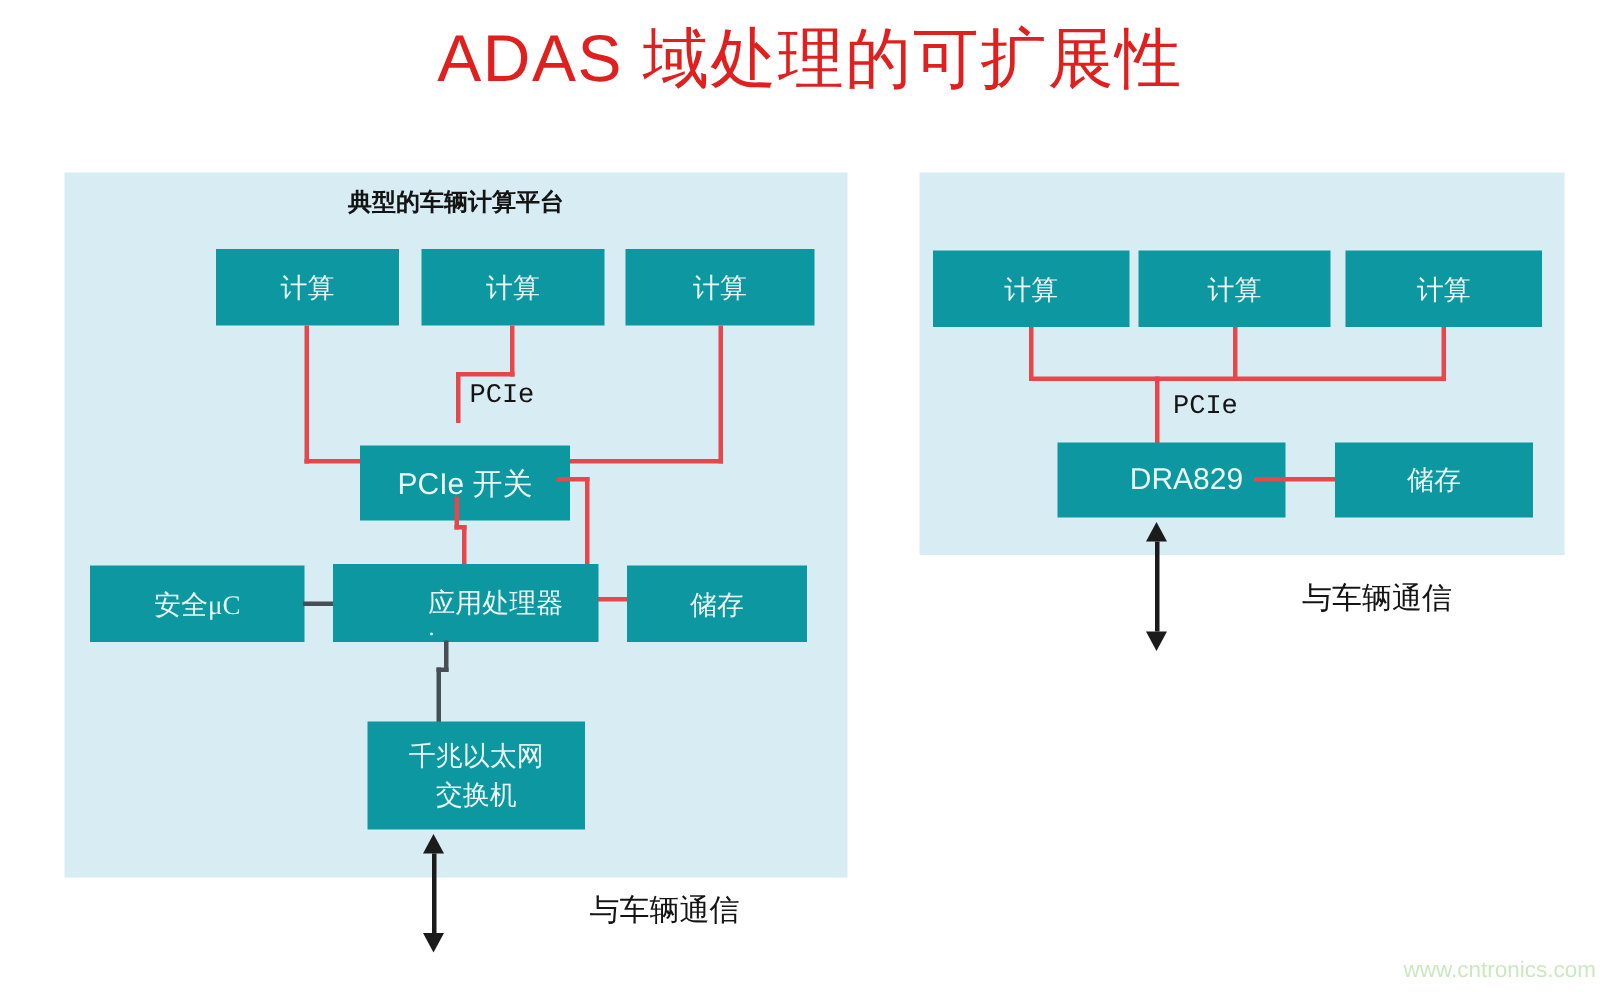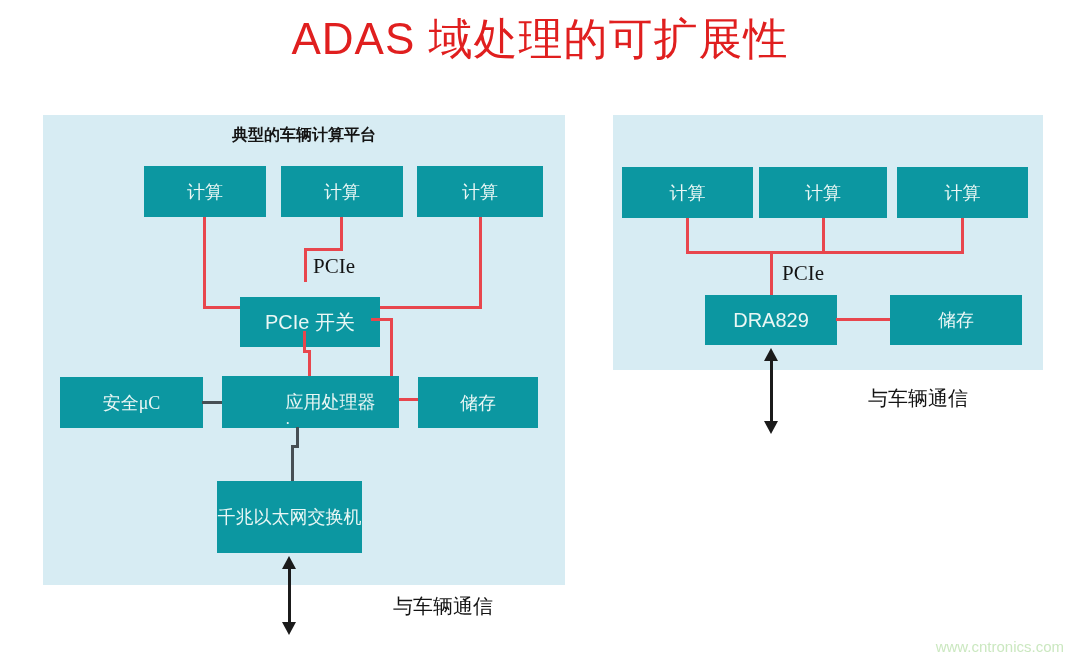--- a/index.html
+++ b/index.html
@@ -25,30 +25,30 @@
   .panel-title{position:absolute;top:10px;left:0;width:100%;text-align:center;
         font-size:16px;font-weight:bold;color:var(--text-black);
         font-family:"Liberation Serif",serif;}
   .node{position:absolute;background:var(--box-teal);color:var(--box-text);
         display:flex;align-items:center;justify-content:center;text-align:center;
         font-size:18px;font-family:"Liberation Serif",serif;}
   .hl{position:absolute;height:3px;}
   .vl{position:absolute;width:3px;}
   .red{background:var(--line-red);}
   .dark{background:var(--line-dark);}
-  .pcie-label{position:absolute;font-size:21px;color:var(--text-black);
-        font-family:Liberation Serif, serif;}
+  .pcie-label{position:absolute;font-size:18px;color:var(--text-black);
+        font-family:Liberation Mono, monospace;}
   .comm-label{position:absolute;font-size:20px;color:var(--text-black);
         font-family:Liberation Sans, sans-serif;white-space:nowrap;}
   .varrow{position:absolute;width:14px;display:flex;flex-direction:column;align-items:center;}
   .varrow .shaft{width:3px;flex:1;background:var(--arrow-black);}
   .ah{width:0;height:0;border-left:7px solid transparent;border-right:7px solid transparent;}
   .ah.up{border-bottom:13px solid var(--arrow-black);}
   .ah.down{border-top:13px solid var(--arrow-black);}
-  .eth-node{flex-direction:row;line-height:1.45;}
+  .eth-node{flex-direction:column;line-height:1.45;margin-left:28px;}
   .app-dot{position:absolute;left:36%;bottom:1px;font-size:16px;line-height:1;}
   .soc-label{font-family:"Liberation Sans",sans-serif;font-size:20px;}
   .switch-label{font-family:"Liberation Sans",sans-serif;font-size:20px;}
   .watermark{position:absolute;right:16px;bottom:6px;font-size:15px;
         color:var(--watermark-green);font-family:"Liberation Sans",sans-serif;}
 </style>
 </head>
 <body>
 
 <div class="page">
@@ -115,21 +115,21 @@
     <div class="node" style="left:284px;top:52px;width:131px;height:51px;">计算</div>
 
     <div class="vl red" style="left:73px;top:103px;height:35px;"></div>
     <div class="vl red" style="left:209px;top:103px;height:35px;"></div>
     <div class="vl red" style="left:348px;top:103px;height:35px;"></div>
     <div class="hl red" style="left:73px;top:136px;width:278px;"></div>
     <div class="vl red" style="left:157px;top:136px;height:45px;"></div>
 
     <div class="pcie-label" style="left:169px;top:146px;">PCIe</div>
 
-    <div class="node soc-label" style="left:92px;top:180px;width:132px;height:50px;">DRA829</div>
+    <div class="node soc-label" style="left:92px;top:180px;width:132px;height:50px;padding-left:20px;">DRA829</div>
     <div class="hl red" style="left:223px;top:203px;width:55px;"></div>
     <div class="node" style="left:277px;top:180px;width:132px;height:50px;">储存</div>
 
     <div class="varrow" style="left:151px;top:233px;height:86px;">
       <div class="ah up"></div>
         <div class="shaft"></div>
         <div class="ah down"></div>
     </div>
 
     <div class="comm-label" style="left:255px;top:270px;">与车辆通信</div>

